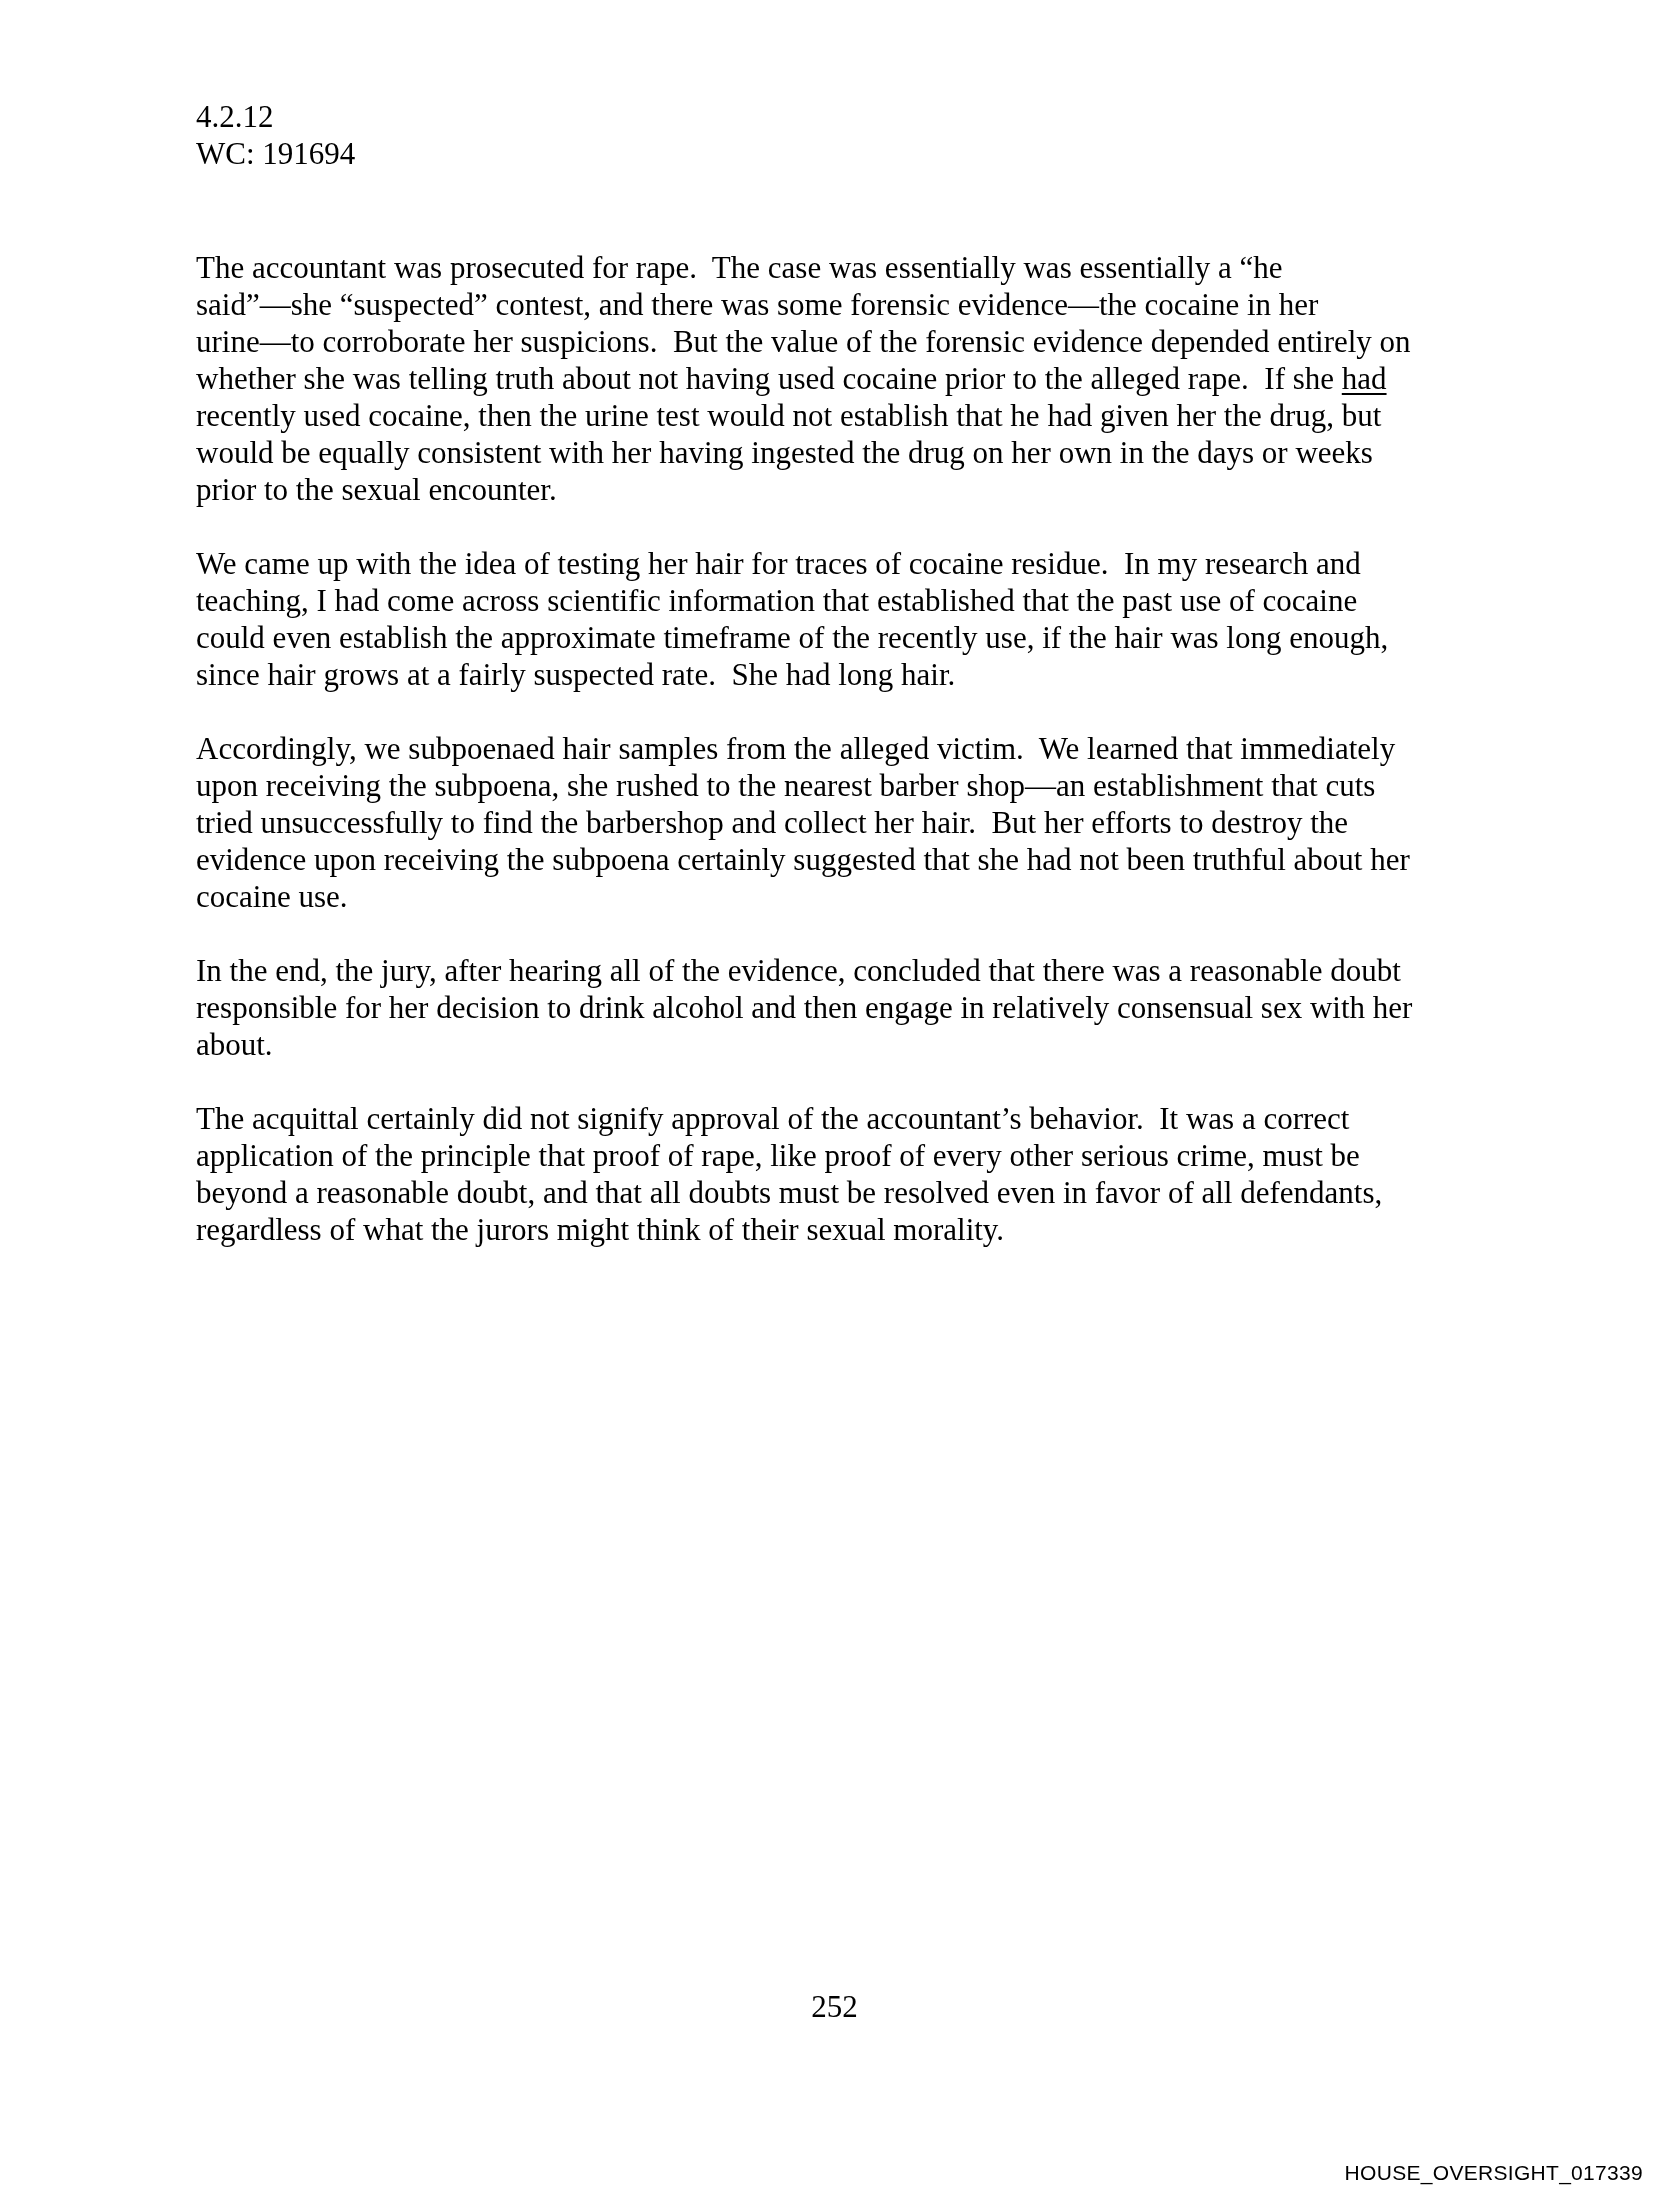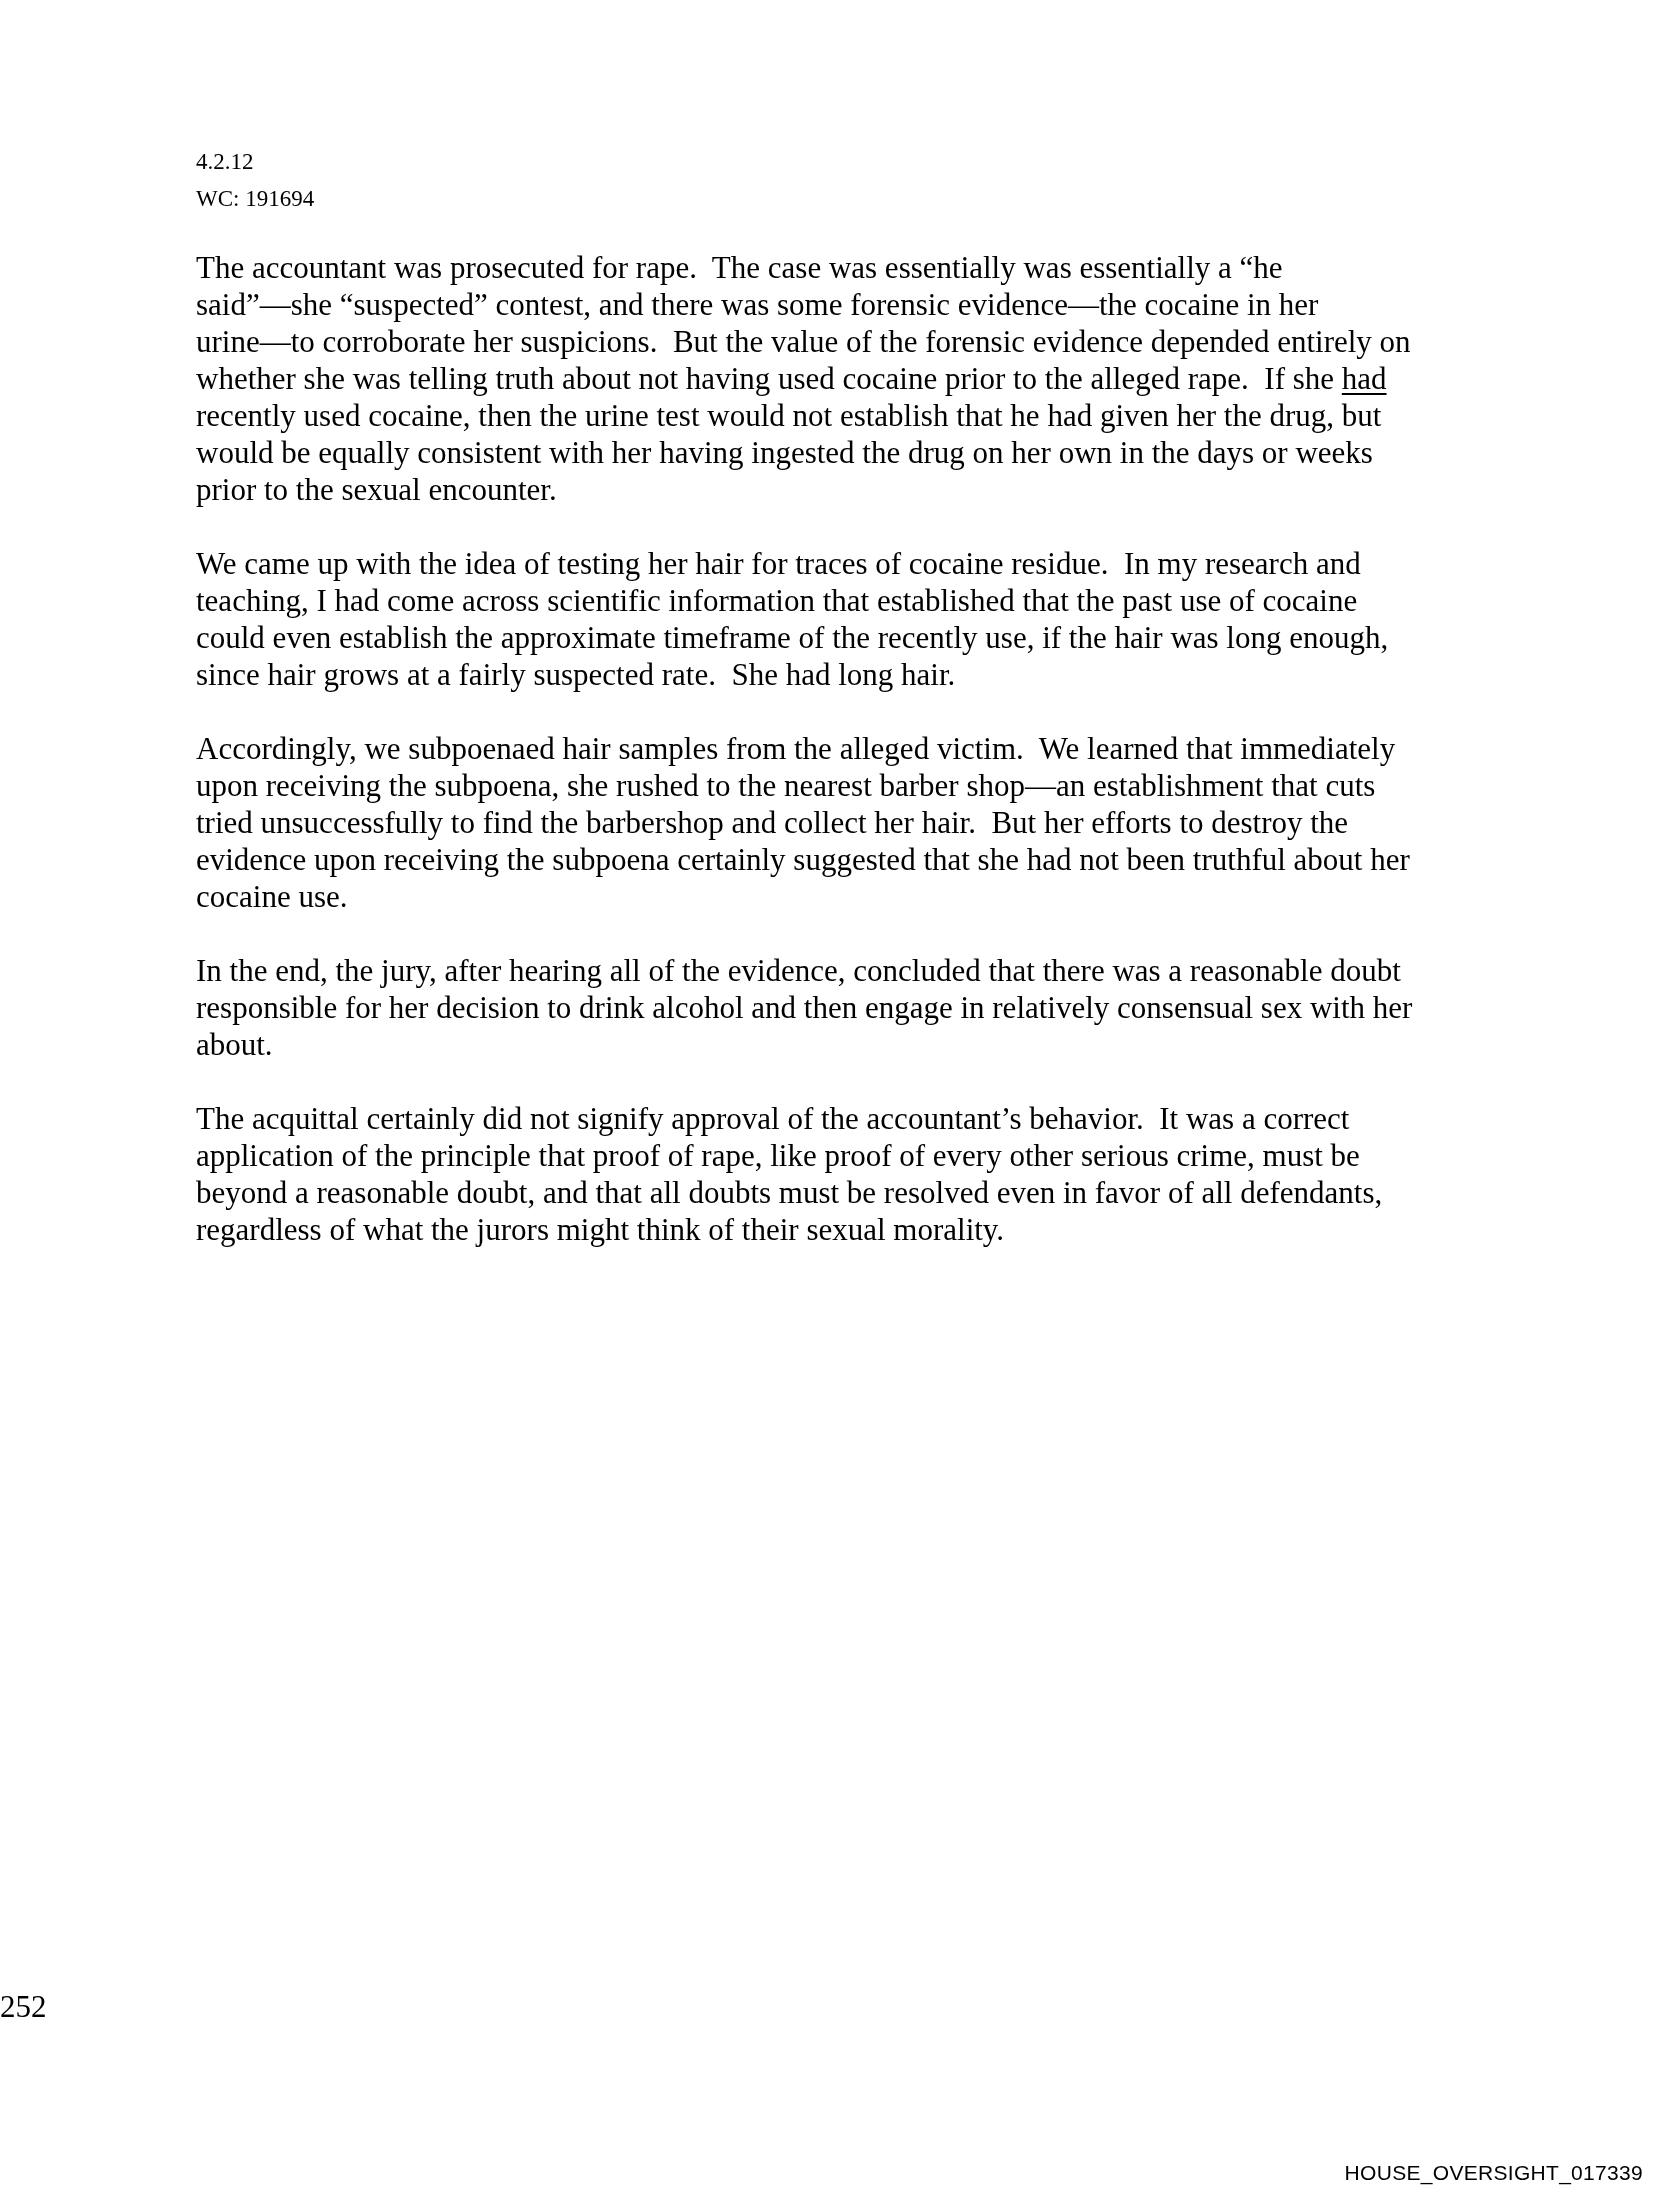--- a/index.html
+++ b/index.html
@@ -12,23 +12,22 @@
       height: 2205px;
       position: relative;
       overflow: hidden;
       color: #000000;
       font-family: "Liberation Serif", "DejaVu Serif", serif;
     }
     .page-header {
       position: absolute;
       left: 196px;
       top: 98px;
-      font-size: 23px;
+      font-size: 31px;
       line-height: 37px;
-      margin-top: 45px;
     }
     .body-text {
       position: absolute;
       left: 196px;
       top: 249px;
       width: 1309px;
       font-size: 31px;
       line-height: 37px;
     }
     .para {
@@ -41,20 +40,21 @@
     .u {
       text-decoration: underline;
       text-decoration-thickness: 2px;
       text-underline-offset: 3.9px;
     }
     .page-number {
       position: absolute;
       left: 0;
       width: 1669px;
       top: 1988px;
+      text-align: center;
       font-size: 31px;
       line-height: 37px;
     }
     .bates {
       position: absolute;
       right: 26px;
       top: 2154px;
       font-family: "Liberation Sans", "DejaVu Sans", sans-serif;
       font-size: 21px;
       line-height: 37px;

